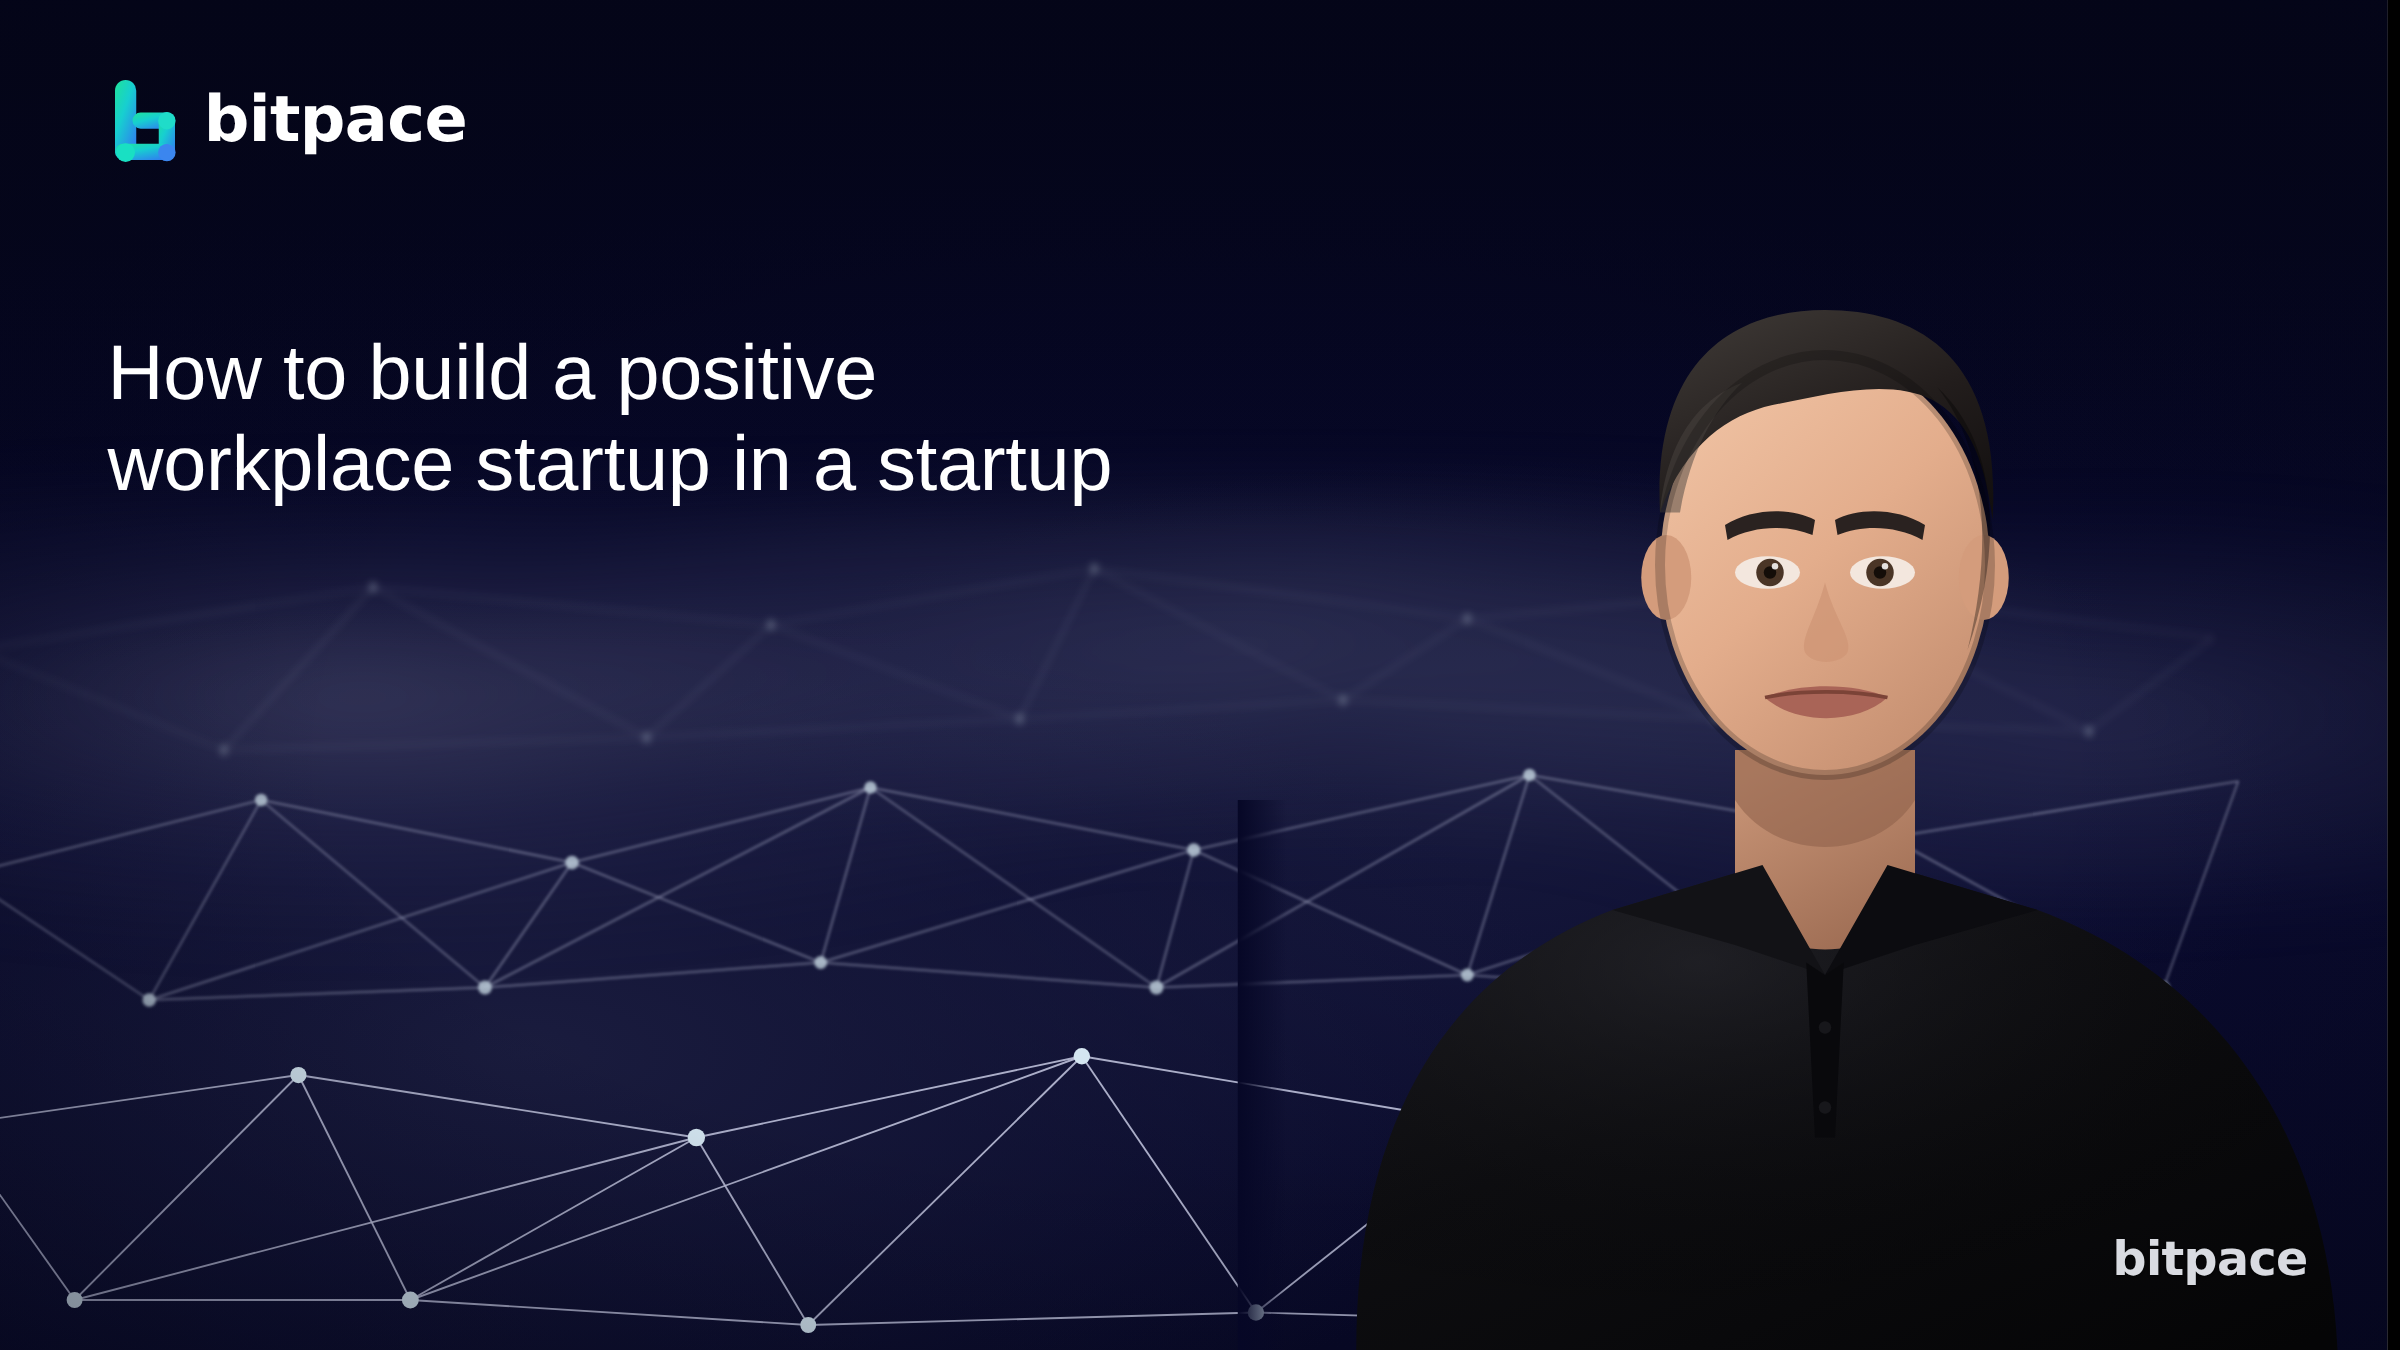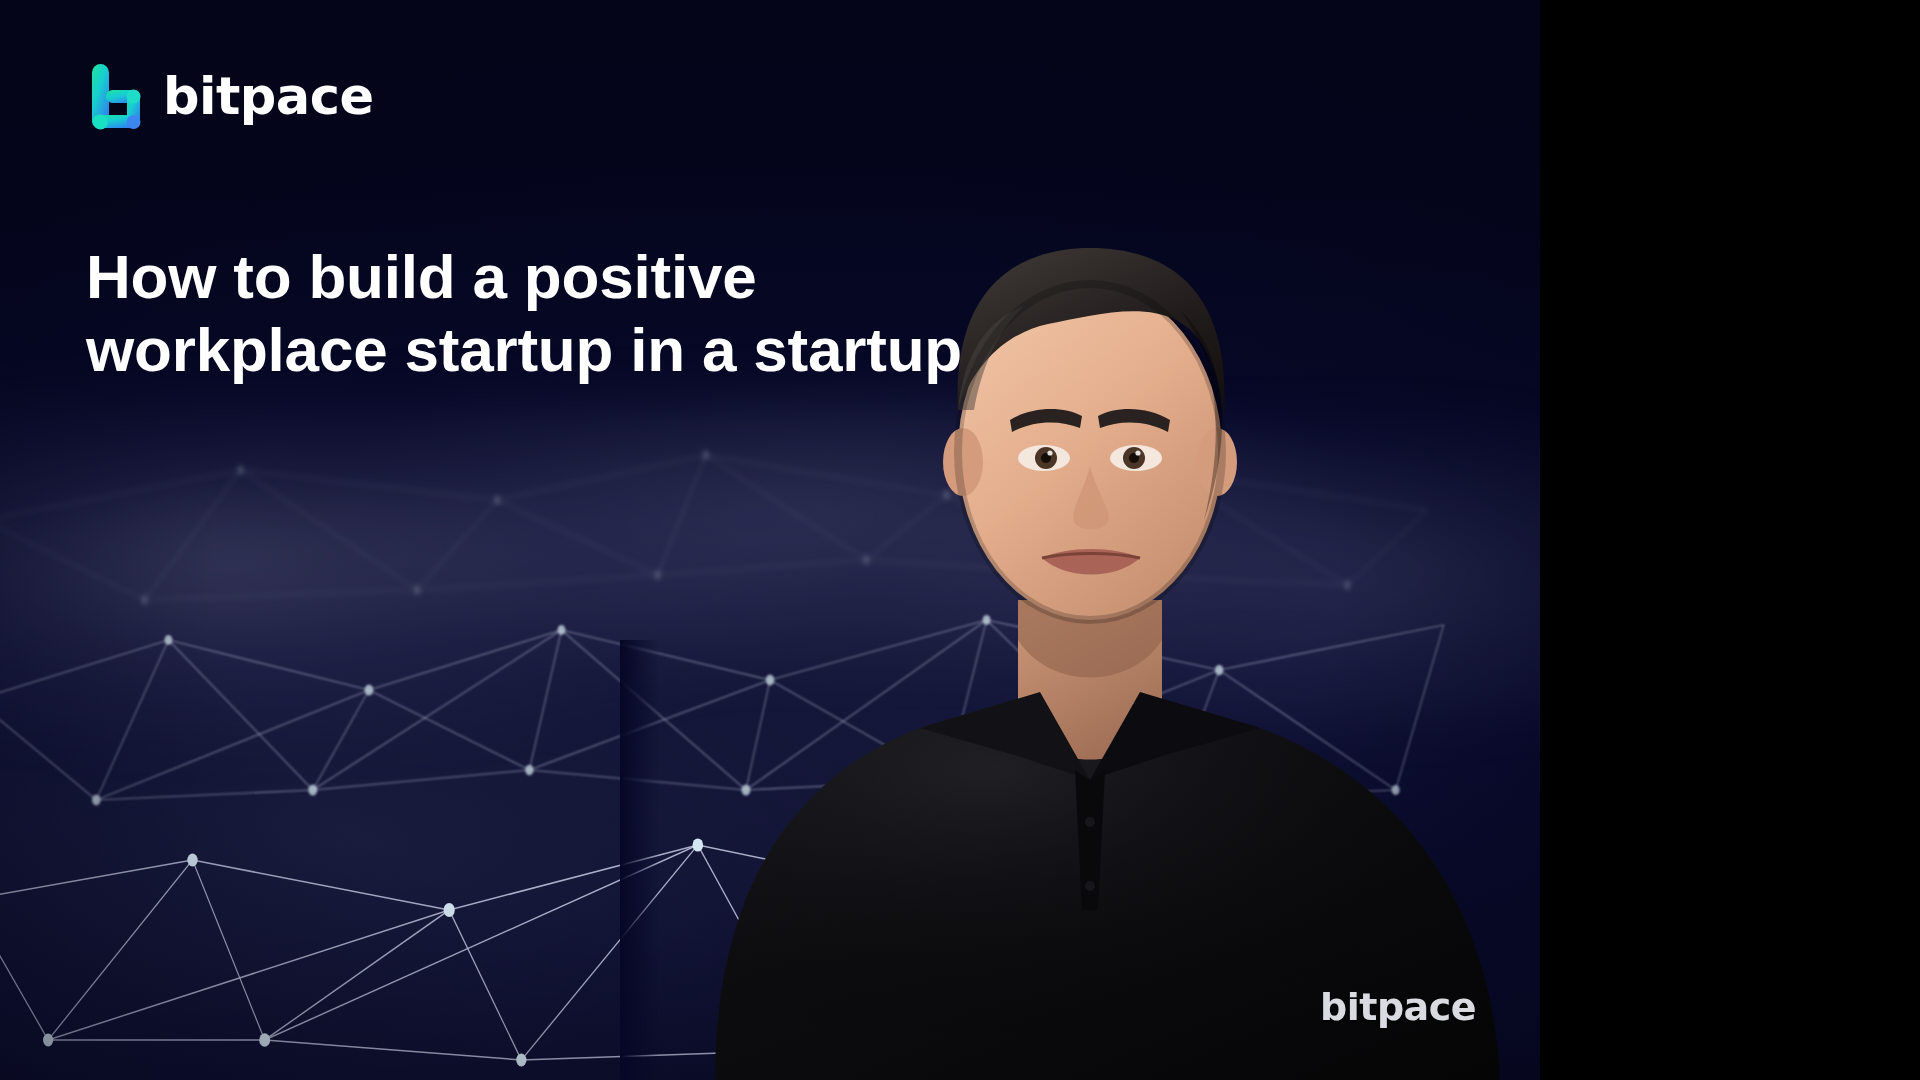--- a/index.html
+++ b/index.html
@@ -3,21 +3,21 @@
 <meta charset="utf-8">
 <title>bitpace blog banner</title>
 <style>
   html, body {
     margin: 0;
     padding: 0;
     background: #000;
   }
   #stage {
     position: relative;
-    width: 1540px;
+    width: 1910px;
     height: 1080px;
     overflow: hidden;
     background: #737373;
     font-family: "Liberation Sans", sans-serif;
     user-select: none;
   }
 
   
   .bg-base {
     position: absolute;
@@ -85,26 +85,26 @@
     font-weight: 700;
     letter-spacing: -0.5px;
     line-height: 1;
     font-family: "DejaVu Sans", sans-serif;
   }
 
   
   .headline {
     position: absolute;
     left: 86px;
-    top: 198px;
+    top: 220px;
     width: 960px;
     z-index: 6;
     color: #ffffff;
     font-size: 62px;
-    font-weight: 700;
+    font-weight: 400;
     line-height: 1.18;
     letter-spacing: -0.2px;
   }
   .headline .ln { display: block; white-space: nowrap; }
 
   
   .portrait {
     position: absolute;
     right: 0;
     bottom: 0;

